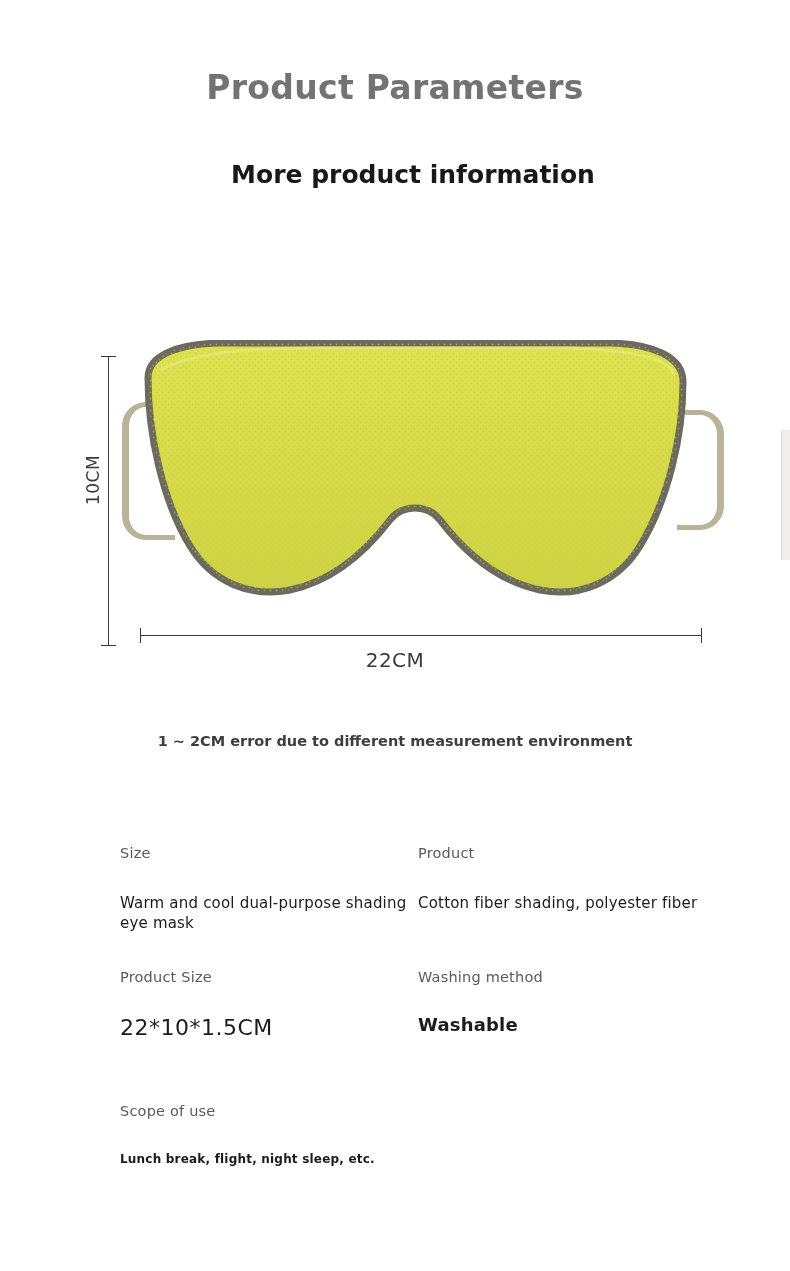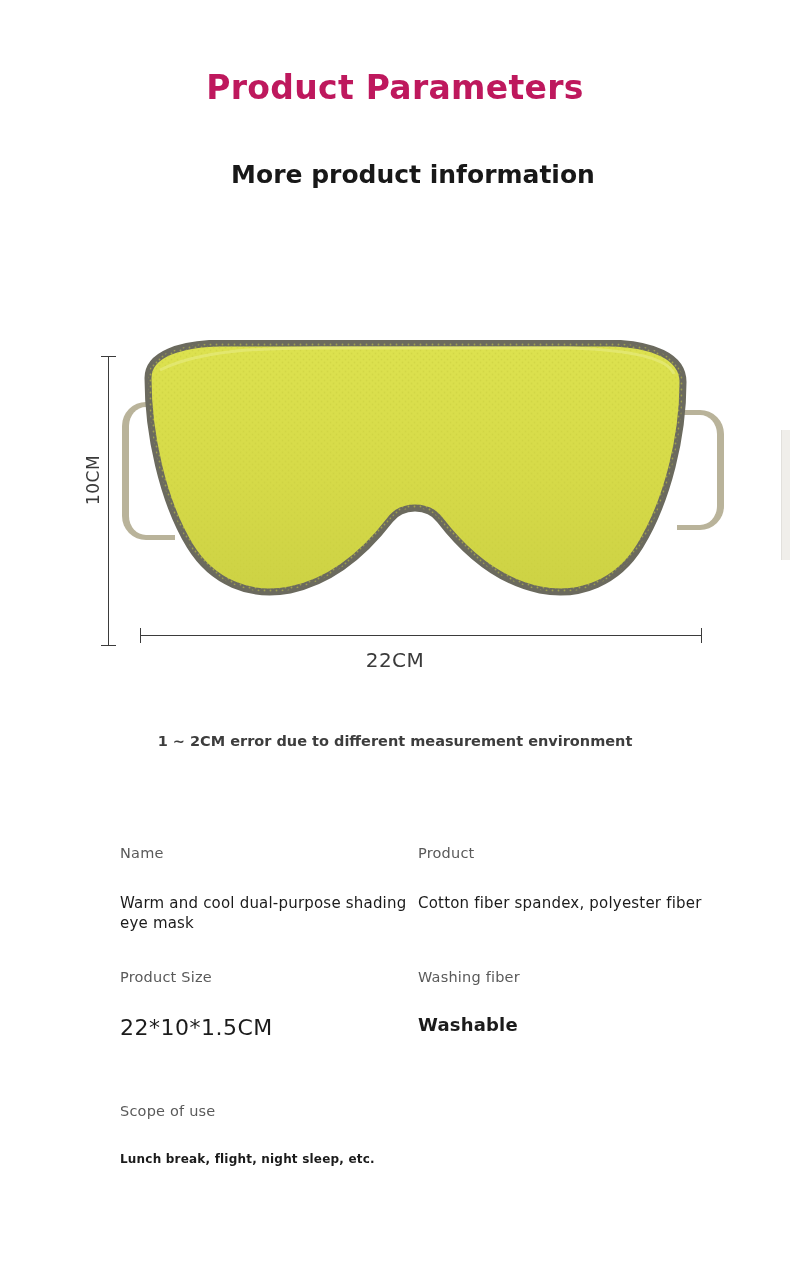--- a/index.html
+++ b/index.html
@@ -19,21 +19,21 @@
   
   .title {
     position: absolute;
     top: 68px;
     left: 0;
     width: 790px;
     text-align: center;
     font-size: 33px;
     font-weight: bold;
     letter-spacing: 0.3px;
-    color: #be185d;
+    color: #737373;
   }
   .subtitle {
     position: absolute;
     top: 160px;
     left: 0;
     width: 790px;
     text-align: center;
     font-size: 25px;
     font-weight: bold;
     color: #181818;
@@ -289,36 +289,36 @@
 </div>
 
 <div class="error-note">1 ~ 2CM error due to different measurement environment</div>
 
 <div class="page-edge"></div>
 
 <div class="specs">
 
   <div class="spec-row row1">
     <div class="spec-col col-left">
-      <div class="spec-label">Name</div>
+      <div class="spec-label">Size</div>
       <div class="spec-value">Warm and cool dual-purpose shading eye mask</div>
     </div>
     <div class="spec-col col-right">
       <div class="spec-label">Product</div>
-      <div class="spec-value">Cotton fiber spandex, polyester fiber</div>
+      <div class="spec-value">Cotton fiber shading, polyester fiber</div>
     </div>
   </div>
 
   <div class="spec-row row2">
     <div class="spec-col col-left">
       <div class="spec-label">Product Size</div>
       <div class="spec-value big r2-left-val">22*10*1.5CM</div>
     </div>
     <div class="spec-col col-right">
-      <div class="spec-label">Washing fiber</div>
+      <div class="spec-label">Washing method</div>
       <div class="spec-value semi r2-right-val">Washable</div>
     </div>
   </div>
 
   <div class="spec-row row3">
     <div class="spec-col col-left">
       <div class="spec-label">Scope of use</div>
       <div class="spec-value bold">Lunch break, flight, night sleep, etc.</div>
     </div>
   </div>

